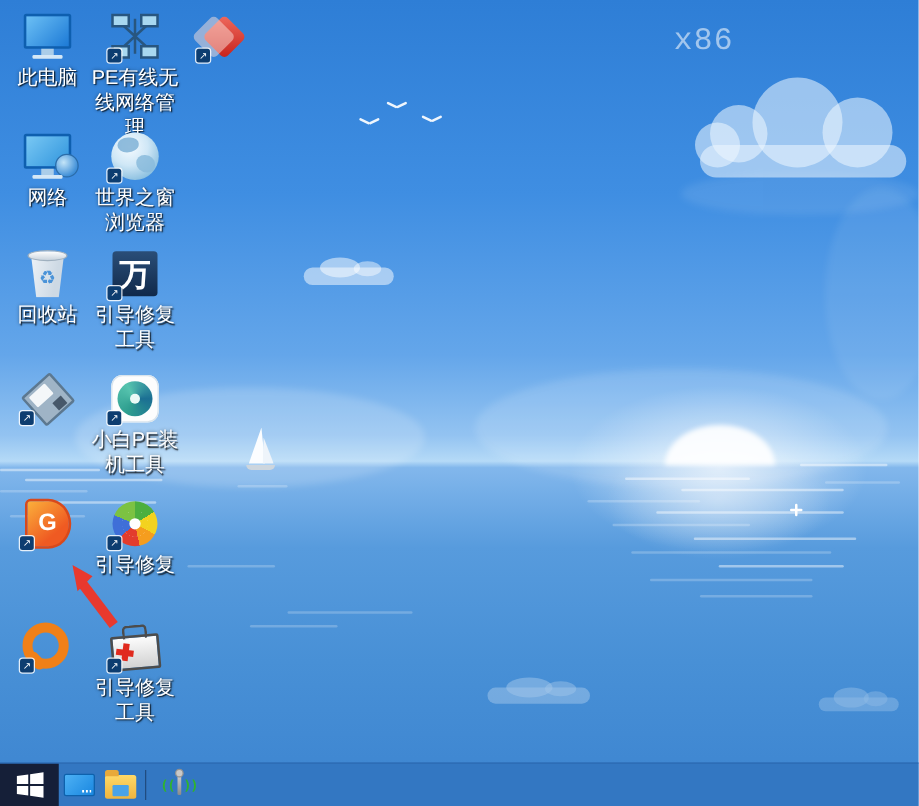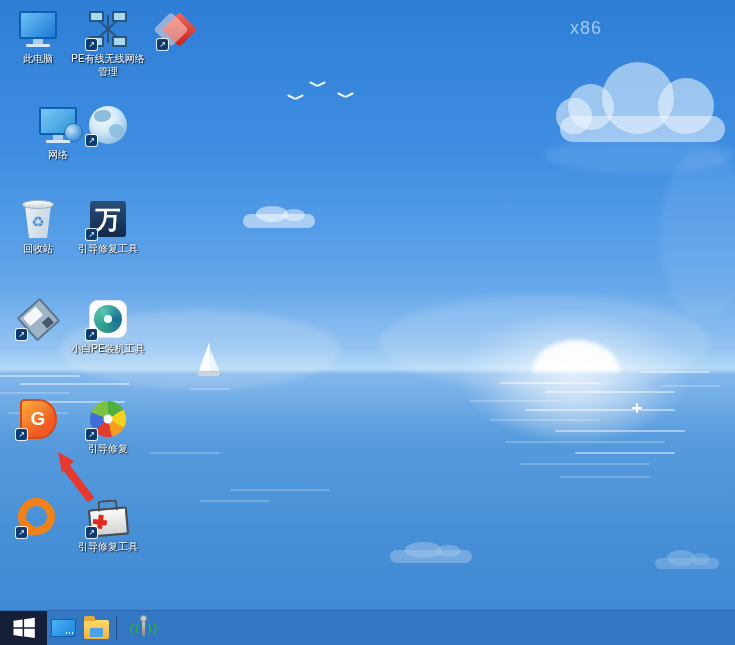--- a/index.html
+++ b/index.html
@@ -34,26 +34,26 @@
   .spark::before,.spark::after{content:'';position:absolute;left:1px;top:5px;width:10px;height:2px;
     background:#fff;border-radius:2px;}
   .spark::after{transform:rotate(90deg);}
   .boat{position:absolute;left:197px;top:342px;width:26px;height:38px;}
   .sail-main{position:absolute;left:2px;top:0;width:13px;height:29px;background:#fbfdff;
     clip-path:polygon(78% 0,100% 100%,0 100%);}
   .sail-jib{position:absolute;left:13px;top:8px;width:9px;height:21px;background:#eef4fa;
     clip-path:polygon(10% 0,100% 100%,0 100%);}
   .hull{position:absolute;left:0;top:30px;width:23px;height:4px;background:#cdd6de;
     border-radius:0 0 8px 8px;}
-  .os-tag{position:absolute;left:570px;top:18px;font-size:18px;color:rgba(255,255,255,.55);
-    letter-spacing:1px;}
+  .os-tag{position:absolute;left:539px;top:18px;font-size:25px;color:rgba(255,255,255,.55);
+    letter-spacing:1px;font-family:Liberation Mono, monospace;}
   
   .icon-cell{position:absolute;width:76px;display:flex;flex-direction:column;align-items:center;cursor:default;}
   .glyph{position:relative;width:46px;height:42px;display:flex;align-items:center;justify-content:center;}
-  .label{margin-top:3px;font-size:10px;line-height:1.25;color:#fff;text-align:center;
+  .label{margin-top:3px;font-size:16px;line-height:1.25;color:#fff;text-align:center;
     text-shadow:1px 1px 1px rgba(0,0,0,.8),0 0 3px rgba(0,0,0,.45);width:76px;word-break:break-word;}
   .sc{position:absolute;left:1px;bottom:0;width:11px;height:11px;background:#0d3d70;color:#fff;
     font-size:8px;line-height:11px;text-align:center;border-radius:2px;box-shadow:0 0 0 1px rgba(255,255,255,.85);}
   .pc-mon{width:34px;height:24px;border:2px solid #0e5faf;border-radius:2px;position:relative;margin-bottom:8px;
     background:linear-gradient(135deg,#6cc0f5,#1d7ad6);}
   .pc-mon::before{content:'';position:absolute;left:50%;transform:translateX(-50%);bottom:-7px;width:10px;height:5px;background:#aacde9;}
   .pc-mon::after{content:'';position:absolute;left:50%;transform:translateX(-50%);bottom:-10px;width:24px;height:3px;background:#d4e7f6;border-radius:1px;}
   .globe-s{position:absolute;right:-8px;bottom:-9px;width:17px;height:17px;border-radius:50%;
     background:radial-gradient(circle at 35% 35%,#c4e5f8,#3f8fd8 72%);border:1px solid #2b6ca8;}
   .ad-d{width:25px;height:25px;background:linear-gradient(135deg,#ef6a5e,#c6211a);transform:rotate(45deg);
@@ -214,34 +214,35 @@
     <div class="label">PE有线无线网络管理</div>
   </div>
 
   <div class="icon-cell" style="left:141px;top:8px;">
     <div class="glyph">
       <div class="ad-d"></div>
       <span class="sc">↗</span>
     </div>
   </div>
 
-  <div class="icon-cell" style="left:0;top:104px;padding-left:20px;">
+  <div class="icon-cell" style="left:0;top:104px;">
     <div class="glyph">
       <div class="pc-mon" style="background:linear-gradient(135deg,#79c8f4,#2f94dd);">
           <span class="globe-s"></span>
         </div>
     </div>
     <div class="label">网络</div>
   </div>
 
   <div class="icon-cell" style="left:70px;top:104px;">
     <div class="glyph">
       <div class="globe-big"></div>
       <span class="sc">↗</span>
     </div>
+    <div class="label">世界之窗浏览器</div>
   </div>
 
   <div class="icon-cell" style="left:0;top:198px;">
     <div class="glyph">
       <div class="rbin">
           <span class="rb-glyph">♻</span>
         </div>
     </div>
     <div class="label">回收站</div>
   </div>

